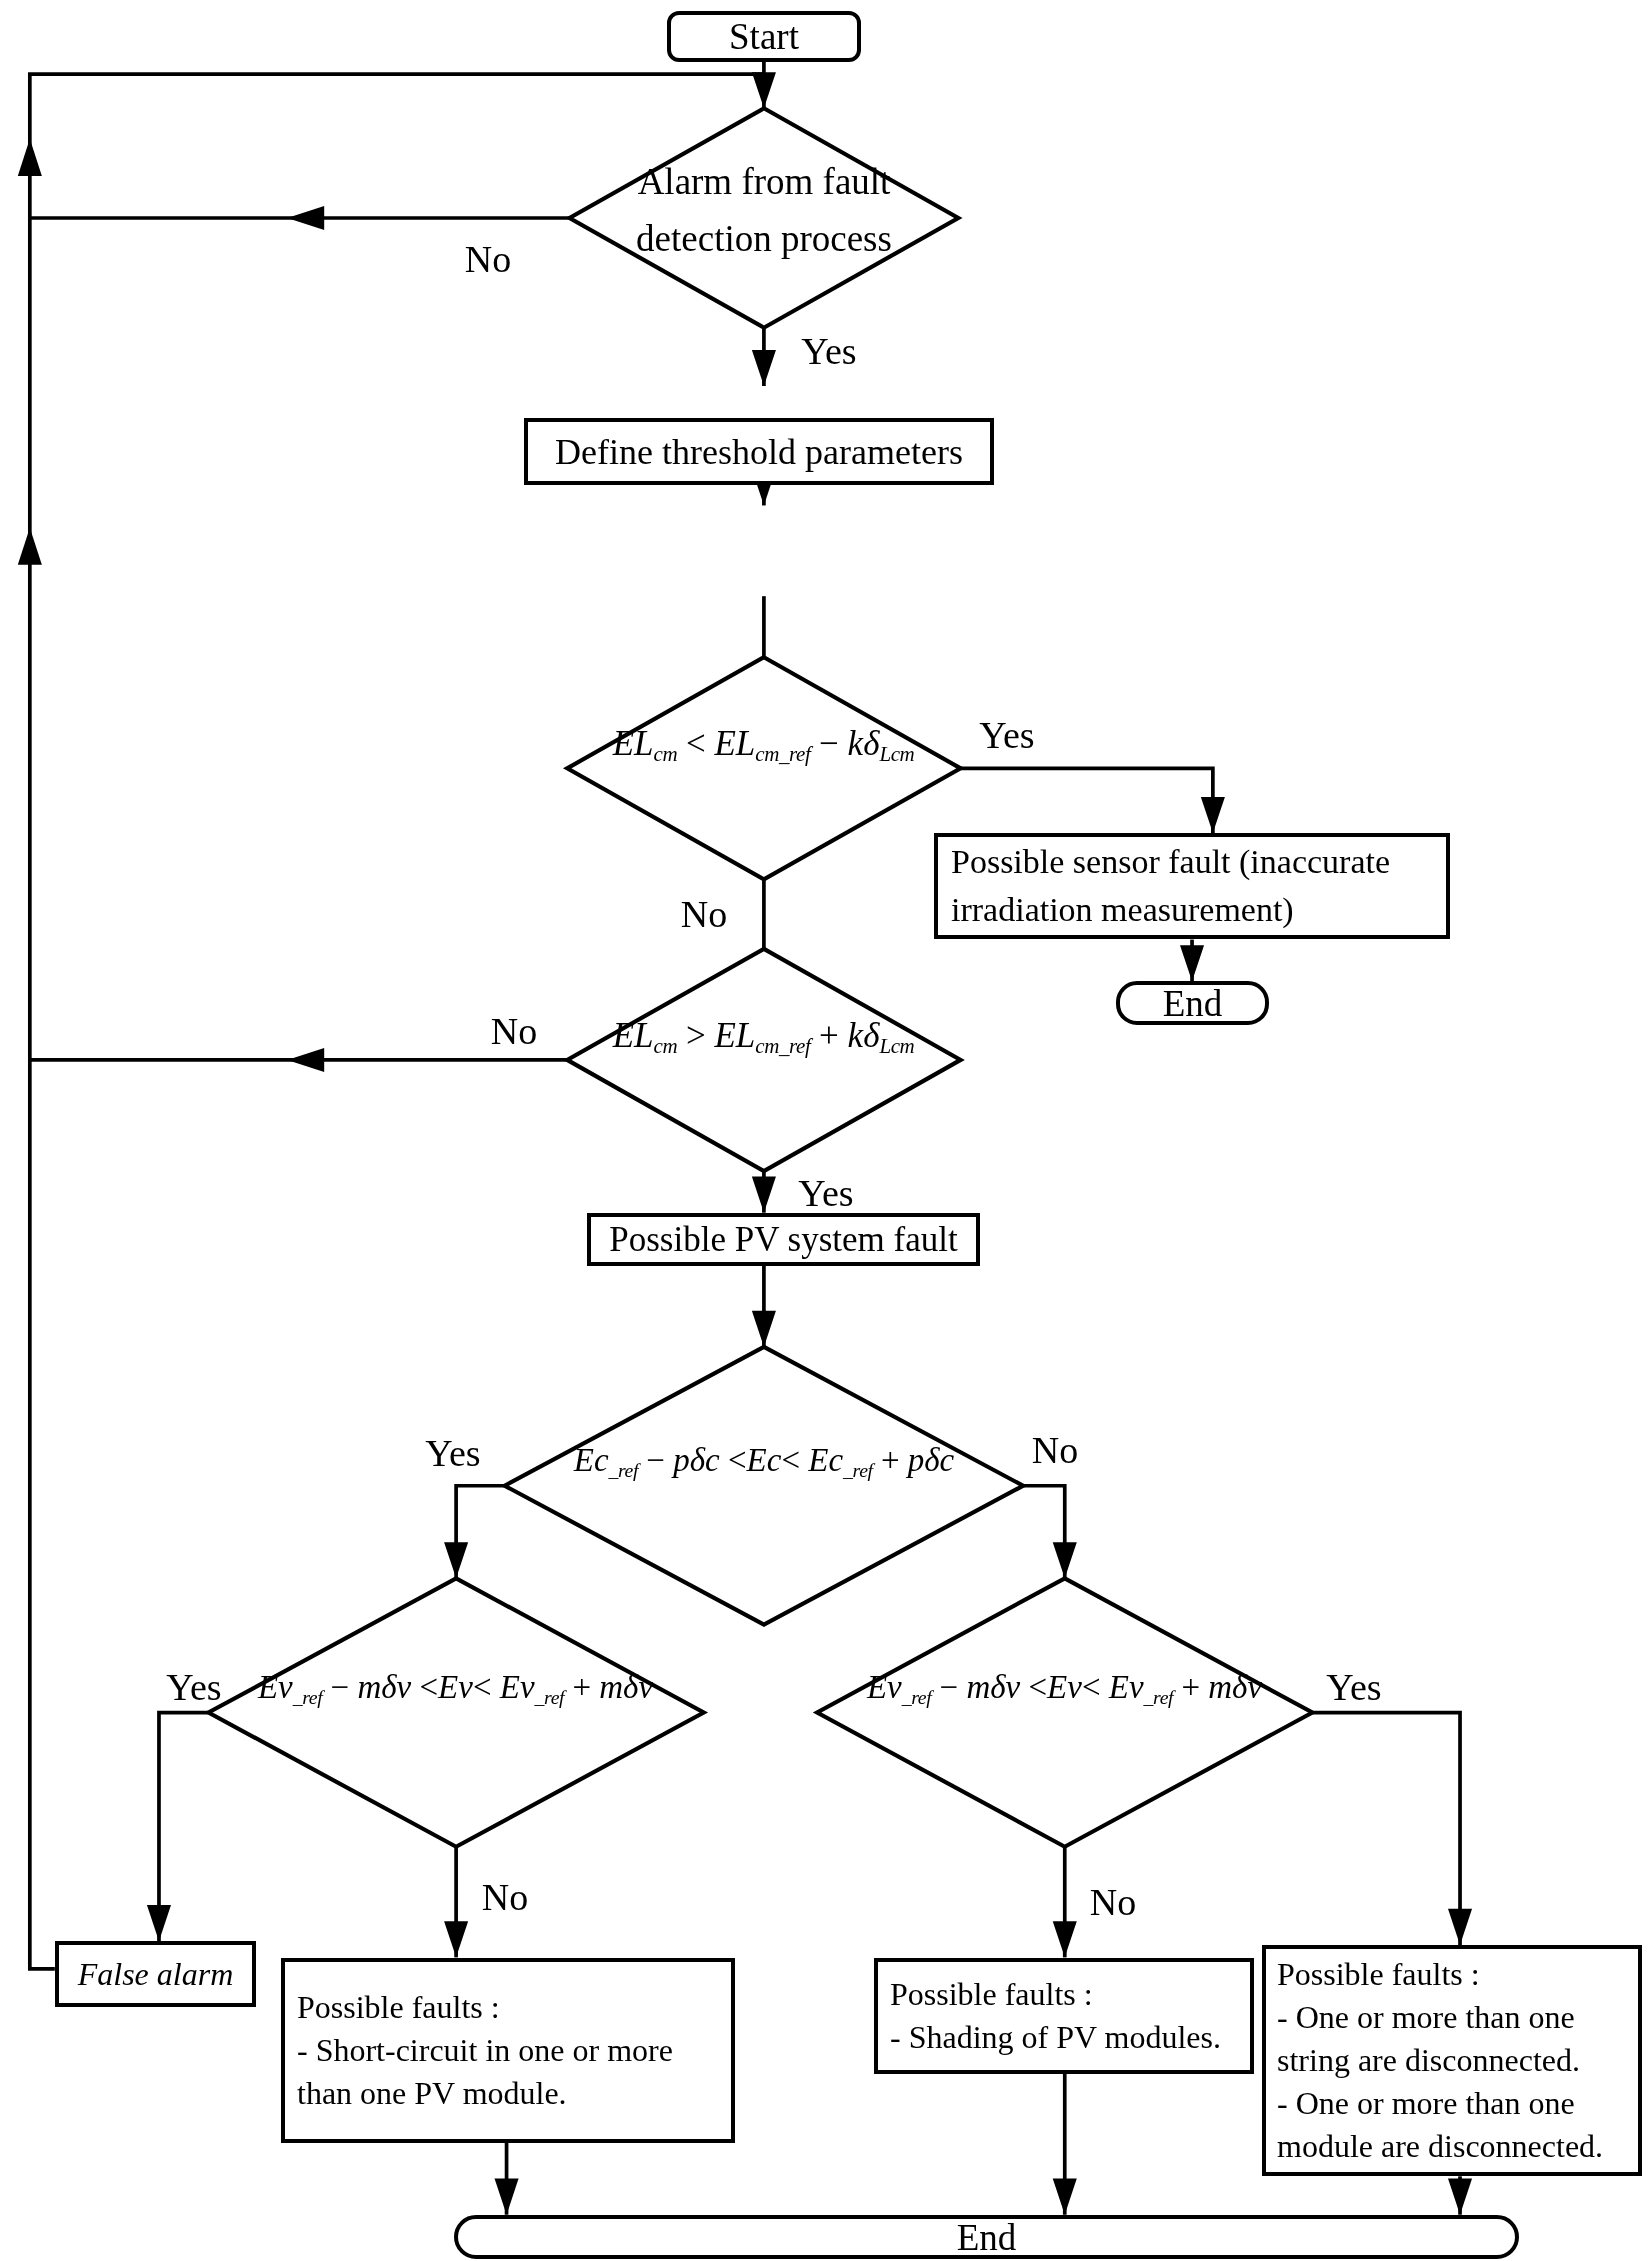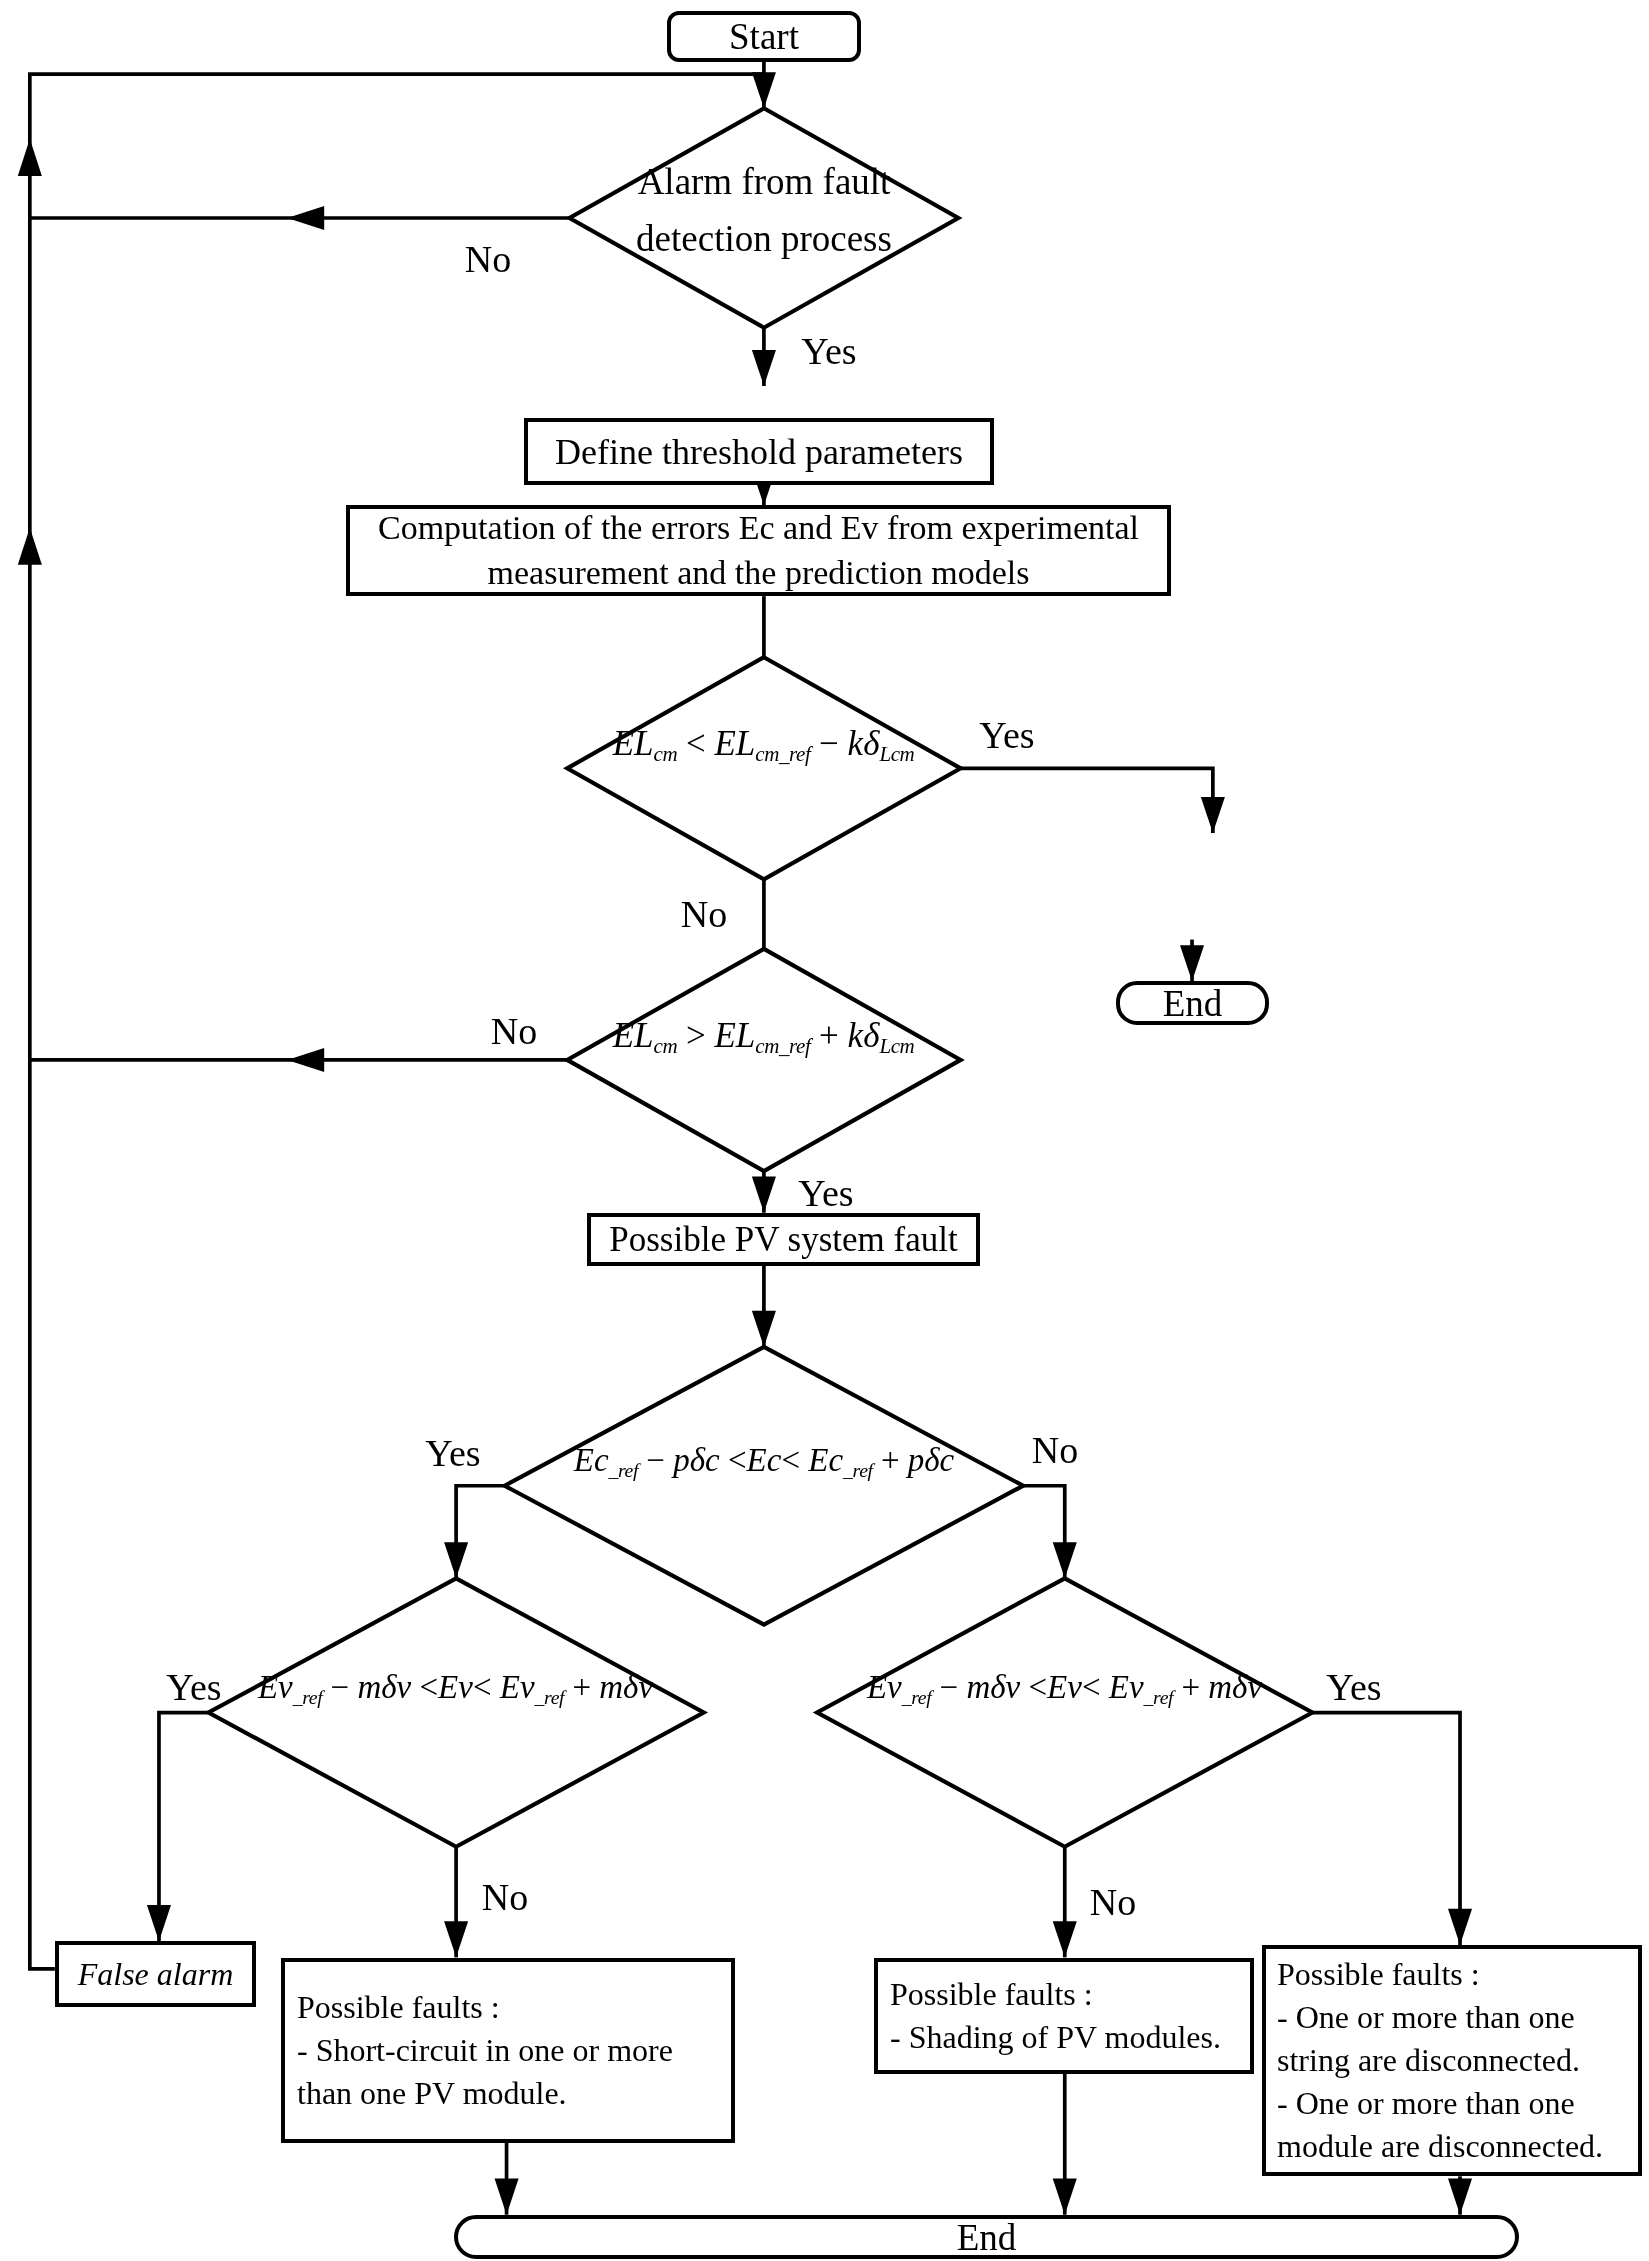--- a/index.html
+++ b/index.html
@@ -91,24 +91,24 @@
   </svg>
 
   <div class="node capsule fs-start" style="left:667px;top:11px;width:194px;height:51px;border-radius:12px;">
     <span class="txt">Start</span>
   </div>
 
   <div class="node fs-define" style="left:524px;top:386px;width:470px;height:67px;margin-top:32px;">
     <span class="txt">Define threshold parameters</span>
   </div>
 
-  <div class="node fs-comp" style="left:346px;top:505px;width:825px;height:91px;">
-    <span class="txt">Computation of the errors Ec and Ev from experimental measurement and the prediction models</span>
+
+  <div class="node leftalign fs-sensor" style="left:934px;top:833px;width:516px;height:106px;padding:0 13px;">
+    <span class="txt" style="text-align:left;">Possible sensor fault (inaccurate irradiation measurement)</span>
   </div>
-
 
   <div class="node capsule fs-end" style="left:1116px;top:981px;width:153px;height:44px;">
     <span class="txt">End</span>
   </div>
 
   <div class="node fs-pv" style="left:567px;top:1213px;width:393px;height:53px;">
     <span class="txt">Possible PV system fault</span>
   </div>
 
   <div class="node fs-false" style="left:55px;top:1941px;width:201px;height:66px;">

